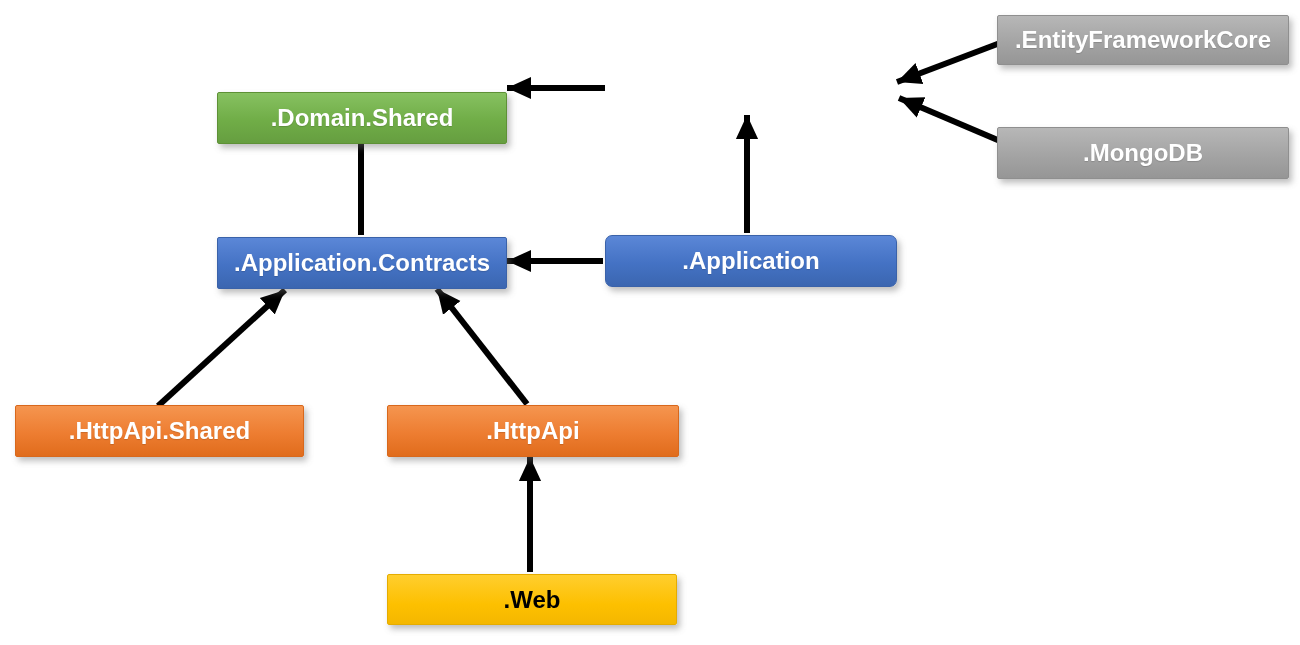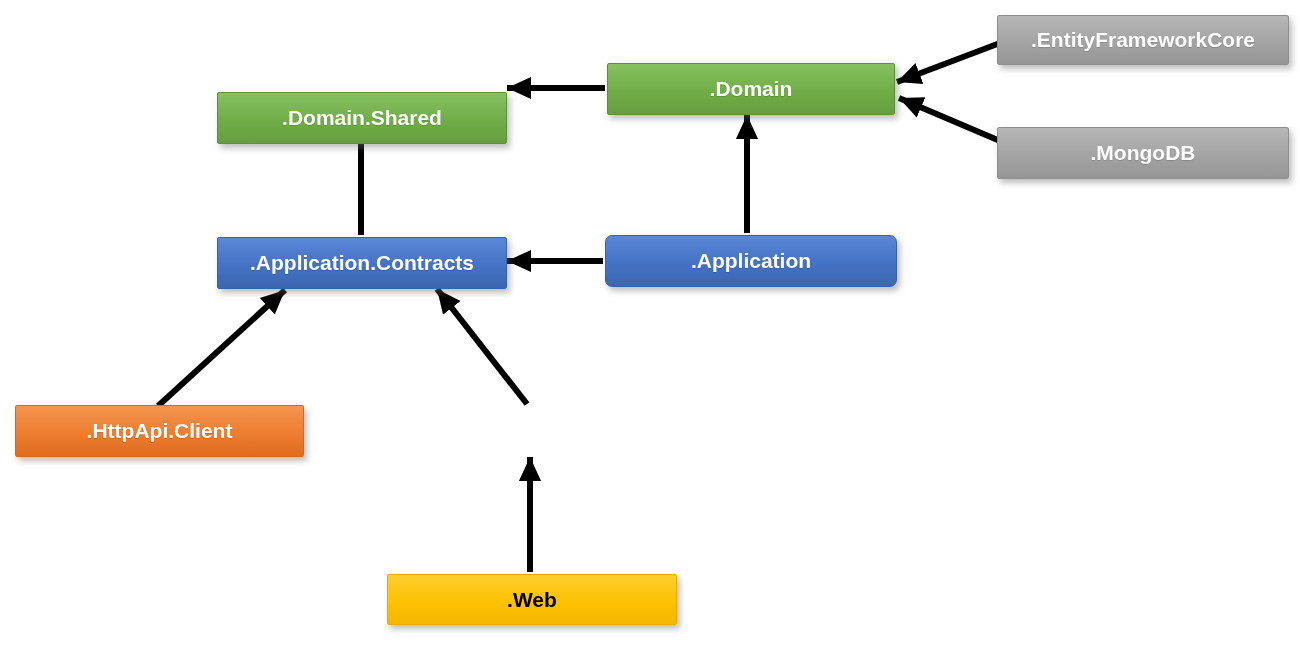--- a/index.html
+++ b/index.html
@@ -16,21 +16,21 @@
     left: 0; top: 0;
     width: 1300px; height: 645px;
     pointer-events: none;
   }
   .node {
     position: absolute;
     display: flex;
     align-items: center;
     justify-content: center;
     font-weight: bold;
-    font-size: 21px;
+    font-size: 24px;
     color: #ffffff;
     border-radius: 2px;
     box-shadow: 3px 4px 6px rgba(110,110,110,0.45);
     text-shadow: 0 1px 1px rgba(0,0,0,0.15);
     white-space: nowrap;
   }
   .green {
     background: linear-gradient(180deg, #87c161 0%, #70ad47 55%, #669e40 100%);
     border: 1px solid #5e9136;
   }
@@ -82,21 +82,21 @@
       <line x1="361" y1="235" x2="361" y2="114" marker-end="url(#ah)"></line>
       <line x1="747" y1="233" x2="747" y2="115" marker-end="url(#ah)"></line>
       <line x1="603" y1="261" x2="507" y2="261" marker-end="url(#ah)"></line>
       <line x1="158" y1="406" x2="285" y2="290" marker-end="url(#ah)"></line>
       <line x1="527" y1="404" x2="437" y2="289" marker-end="url(#ah)"></line>
       <line x1="530" y1="572" x2="530" y2="457" marker-end="url(#ah)"></line>
     </g>
   </svg>
 
   <div class="node green" id="n-domain-shared">.Domain.Shared</div>
-  <div class="node green" id="n-domain">.Domain</div>
   <div class="node gray" id="n-efcore">.EntityFrameworkCore</div>
   <div class="node gray" id="n-mongodb">.MongoDB</div>
   <div class="node blue" id="n-application-contracts">.Application.Contracts</div>
   <div class="node blue" id="n-application">.Application</div>
-  <div class="node orange" id="n-httpapi-client">.HttpApi.Client</div>
+  <div class="node orange" id="n-httpapi-client">.HttpApi.Shared</div>
+  <div class="node orange" id="n-httpapi">.HttpApi</div>
   <div class="node yellow" id="n-web">.Web</div>
 
 </div>
 
 </body></html>

